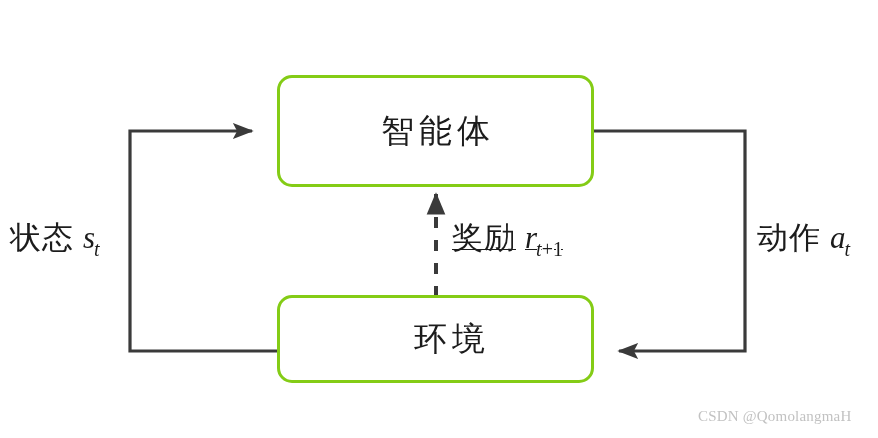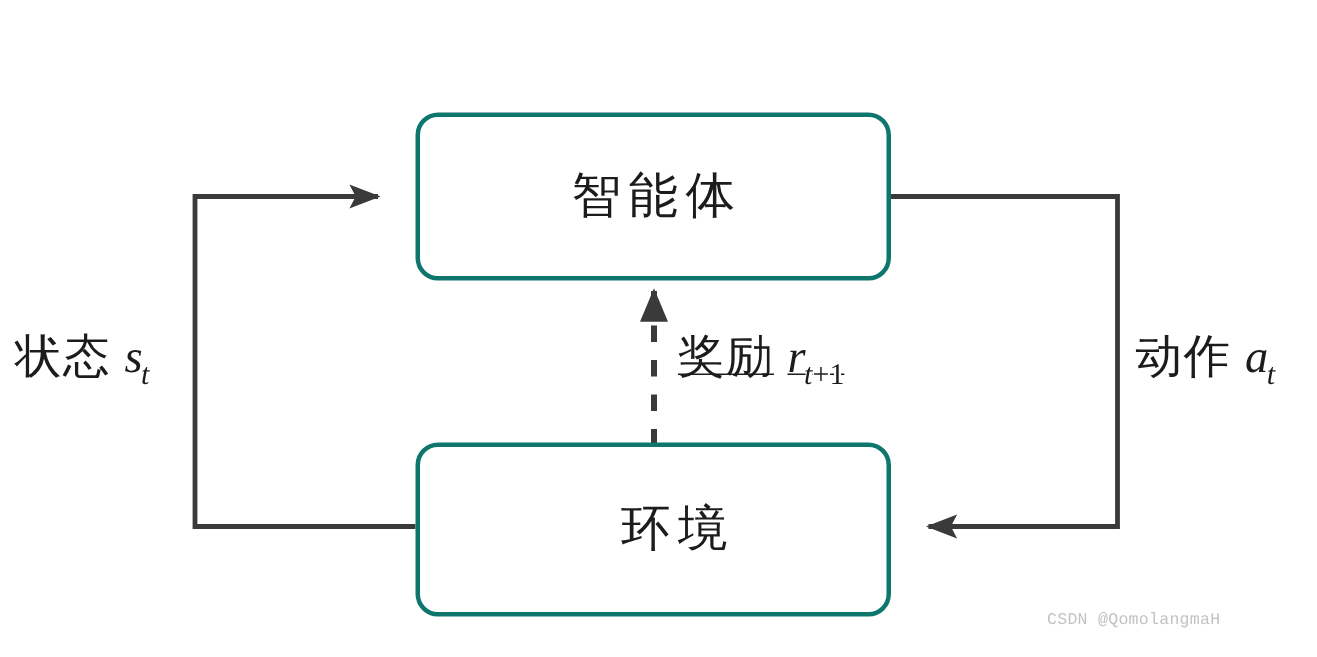--- a/index.html
+++ b/index.html
@@ -20,21 +20,21 @@
   #diagram-svg {
     position: absolute;
     left: 0;
     top: 0;
     width: 878px;
     height: 438px;
   }
   .node-box {
     position: absolute;
     box-sizing: border-box;
-    border: 3px solid #0f766e;
+    border: 3px solid #84cc16;
     border-radius: 15px;
     background: #ffffff;
     display: flex;
     align-items: center;
     justify-content: center;
   }
   .node-label {
     font-family: "Liberation Serif", "DejaVu Serif", serif;
     font-size: 33px;
     color: #1c1c1c;
@@ -46,21 +46,21 @@
   #agent-box {
     left: 277px;
     top: 75px;
     width: 317px;
     height: 112px;
   }
   #environment-box {
     left: 277px;
     top: 295px;
     width: 317px;
-    height: 116px;
+    height: 88px;
     padding-left: 28px;
   }
   .edge-label {
     position: absolute;
     white-space: nowrap;
     color: #1c1c1c;
     line-height: 1;
   }
   .cjk {
     font-family: "Liberation Serif", "DejaVu Serif", serif;
@@ -97,22 +97,22 @@
   }
   #reward-label {
     left: 452px;
     top: 222px;
     text-decoration: underline;
   }
   #watermark {
     position: absolute;
     left: 698px;
     top: 408px;
-    font-family: Liberation Mono, monospace;
-    font-size: 11px;
+    font-family: Liberation Serif, serif;
+    font-size: 15px;
     color: #c2c2c2;
     white-space: nowrap;
     letter-spacing: 0.2px;
   }
 </style>
 </head>
 <body>
 
 <div id="canvas">
 

